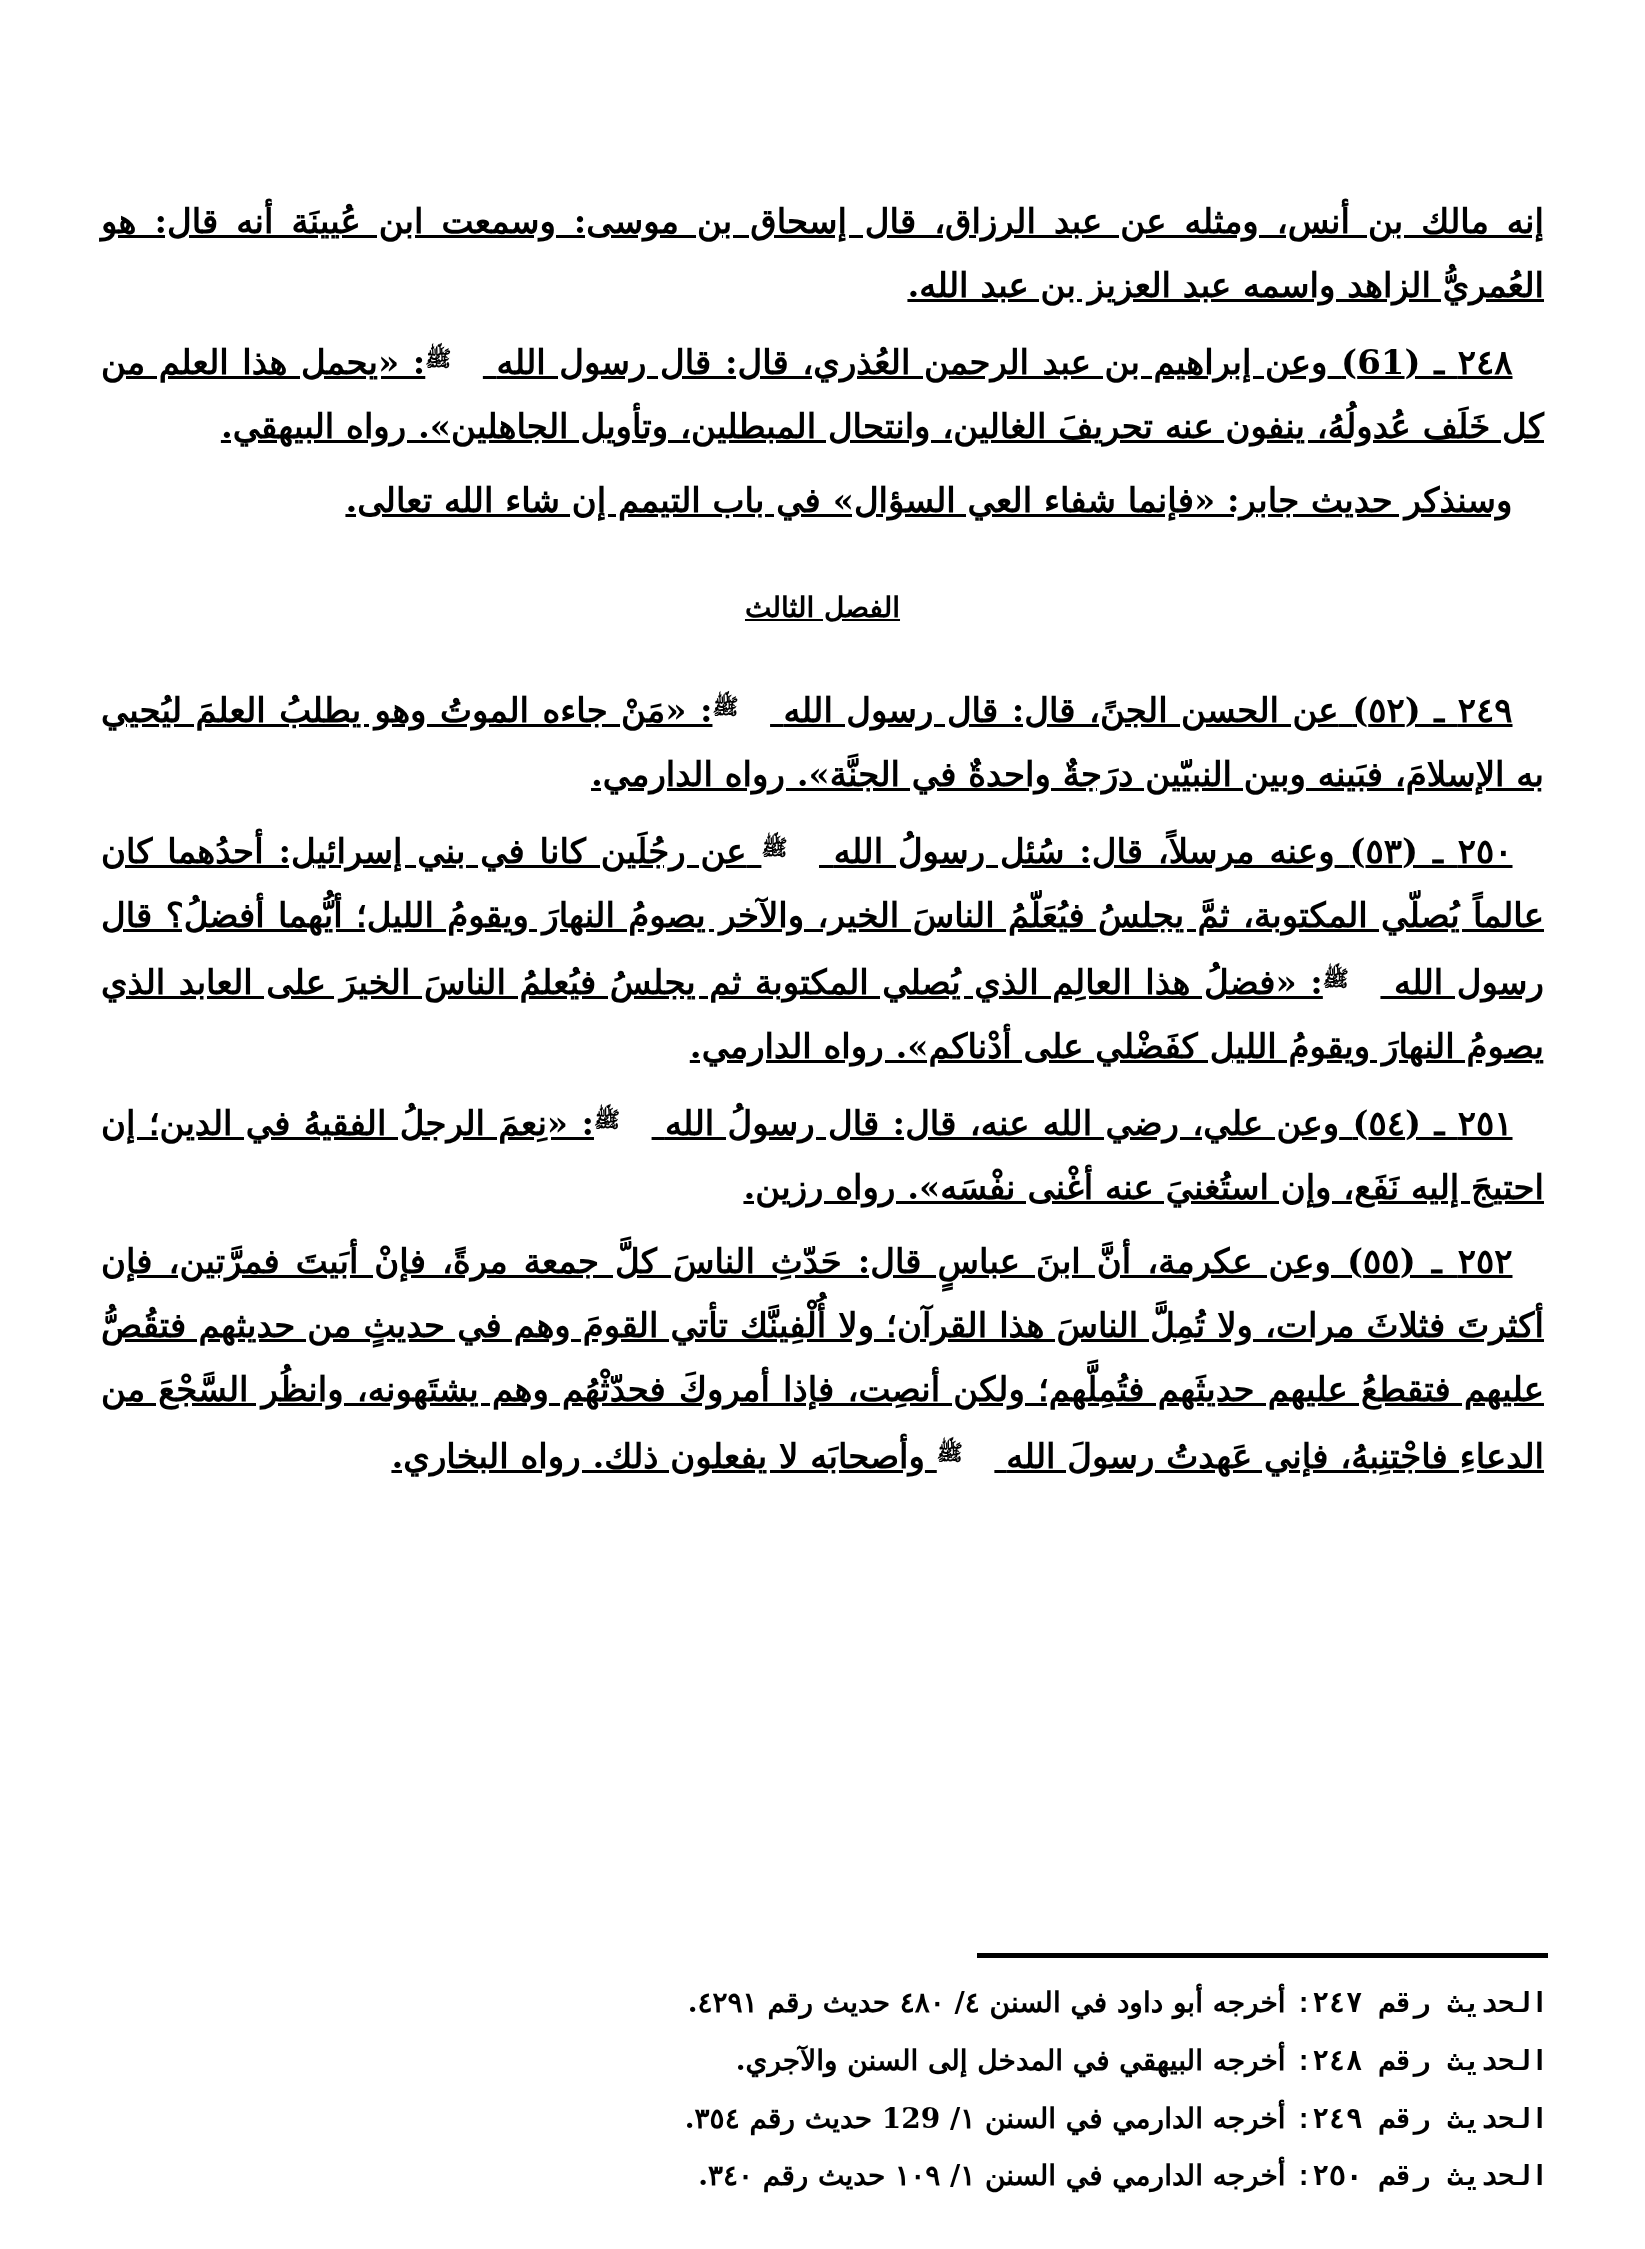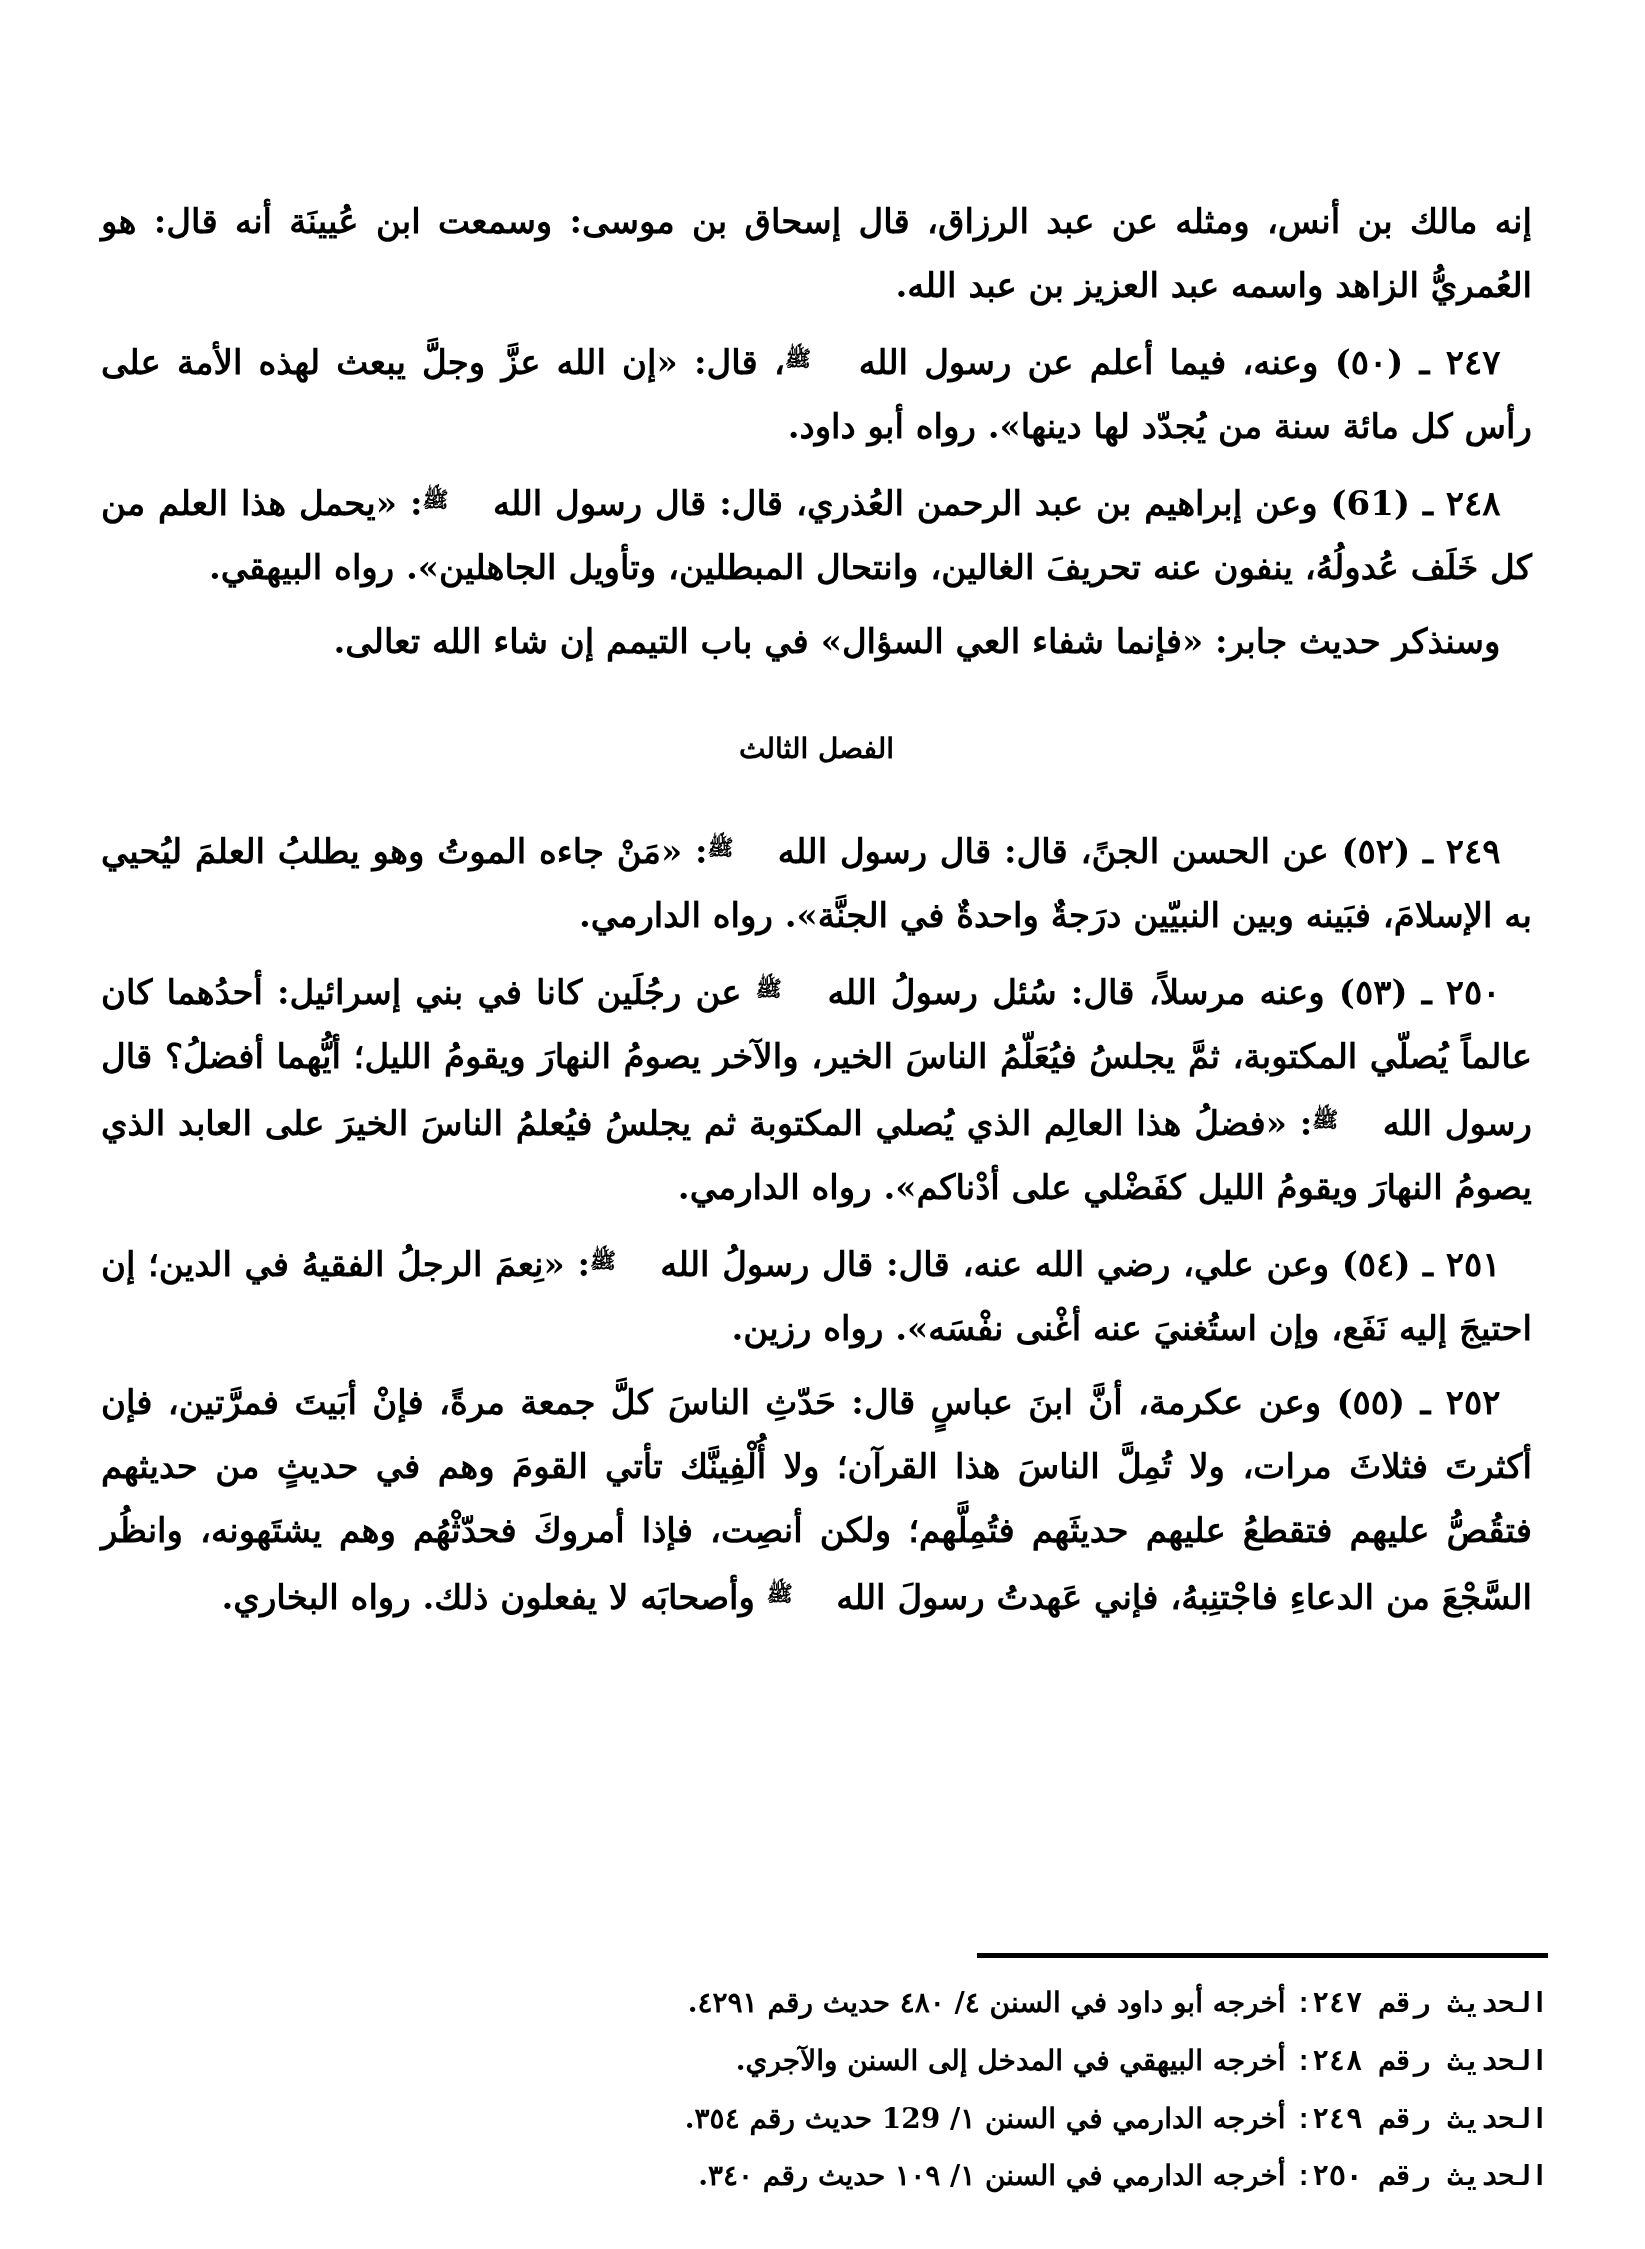--- a/index.html
+++ b/index.html
@@ -41,28 +41,29 @@
     .running-header .rule {
       flex: 1;
       height: 5.4px;
       background: #000;
       margin-top: 2.7px;
     }
 
     .body-text {
       position: absolute;
       top: 189px;
-      right: 113px;
+      right: 101px;
       left: 101px;
       direction: rtl;
       text-align: justify;
       text-align-last: right;
       font-size: 34px;
       line-height: 64px;
       font-weight: bold;
+      text-decoration: underline;
     }
     .body-text p {
       margin: 0 0 10px 0;
     }
     .body-text p.indent {
       text-indent: 31.5px;
     }
     .section-heading {
       text-align: center !important;
       text-align-last: center !important;
@@ -106,25 +107,20 @@
   </style>
 </head>
 <body>
 
 <div class="page">
 
 
   <div class="body-text">
     <p>إنه مالك بن أنس، ومثله عن عبد الرزاق، قال إسحاق بن موسى: وسمعت ابن عُيينَة أنه قال: هو العُمريُّ الزاهد واسمه عبد العزيز بن عبد الله.</p>
 
-    <p class="indent">
-      <span class="hadith-num">٢٤٧ ـ (٥٠)</span>
-      <span>وعنه، فيما أعلم عن رسول الله</span>
-      <span class="saw">ﷺ</span><span>، قال: «إن الله عزَّ وجلَّ يبعث لهذه الأمة على رأس كل مائة سنة من يُجدّد لها دينها». رواه أبو داود.</span>
-    </p>
 
     <p class="indent">
       <span class="hadith-num">٢٤٨ ـ (61)</span>
       <span>وعن إبراهيم بن عبد الرحمن العُذري، قال: قال رسول الله</span>
       <span class="saw">ﷺ</span><span>: «يحمل هذا العلم من كل خَلَف عُدولُهُ، ينفون عنه تحريفَ الغالين، وانتحال المبطلين، وتأويل الجاهلين». رواه البيهقي.</span>
     </p>
 
     <p class="indent">وسنذكر حديث جابر: «فإنما شفاء العي السؤال» في باب التيمم إن شاء الله تعالى.</p>
 
     <p class="section-heading">الفصل الثالث</p>

